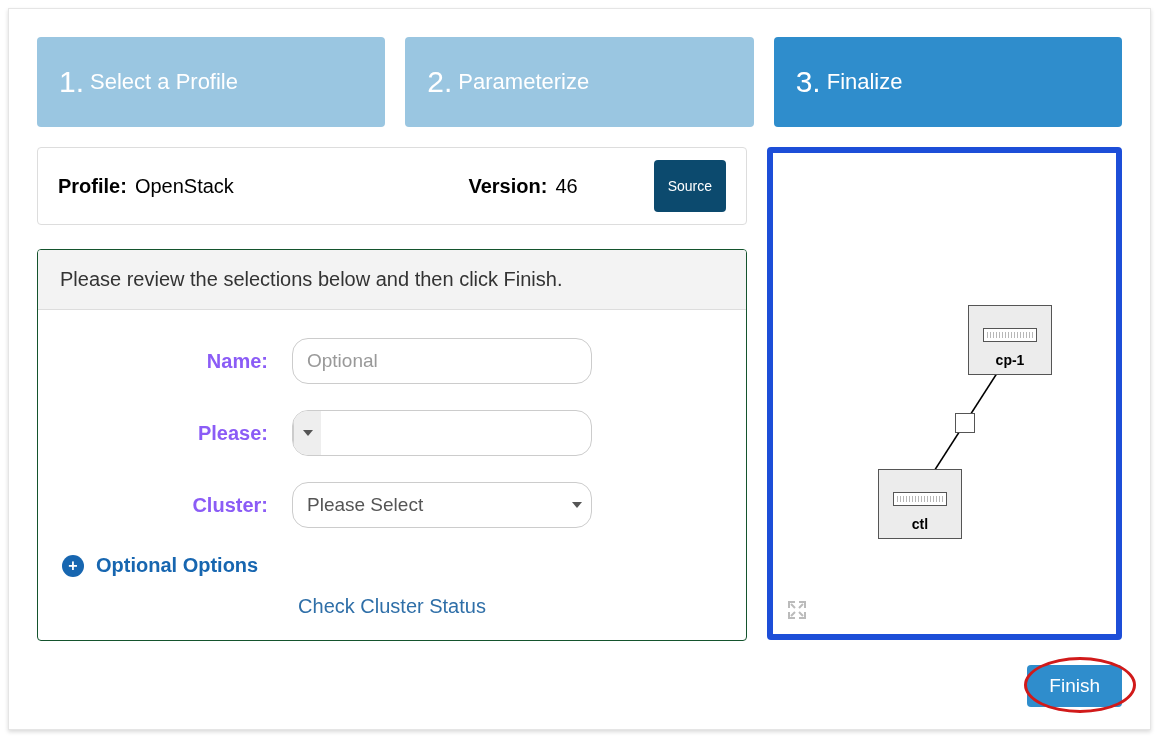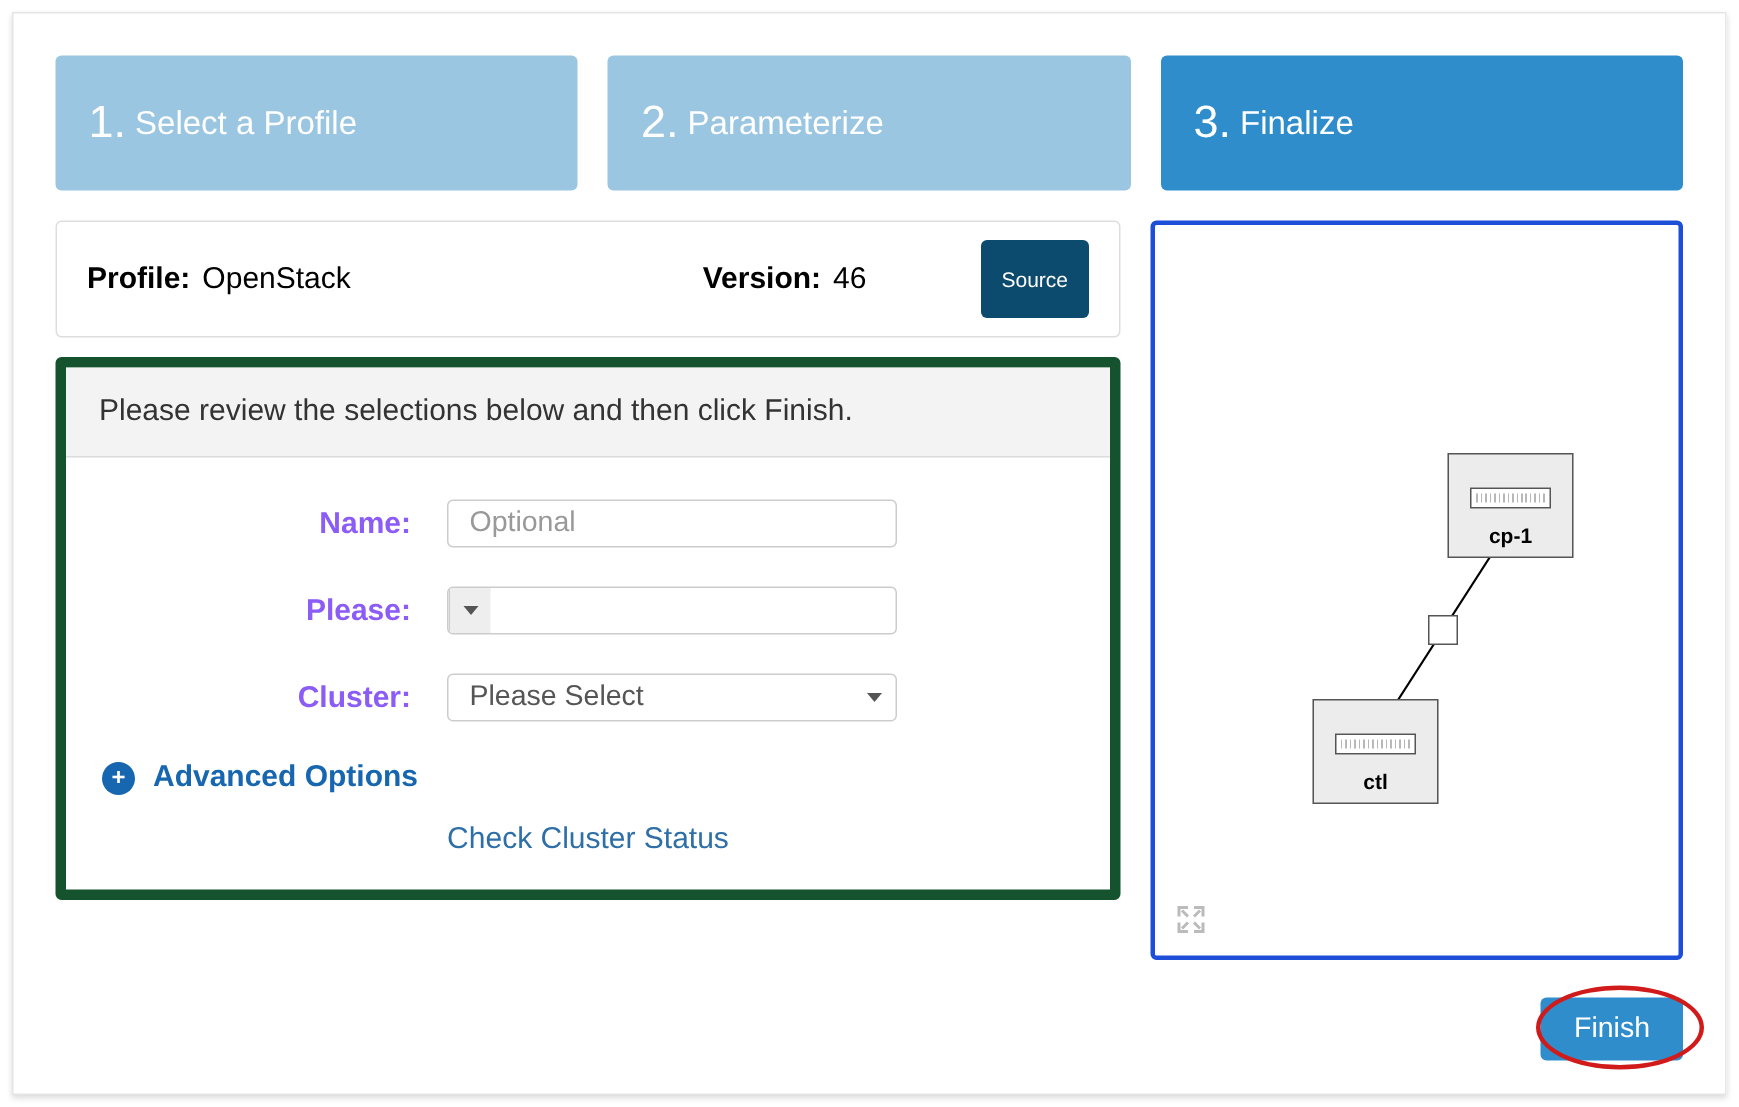--- a/index.html
+++ b/index.html
@@ -56,22 +56,22 @@
     background: #0c4a6e;
     color: #fff;
     border: none;
     border-radius: 4px;
     padding: 18px 14px;
     font-size: 14px;
     cursor: pointer;
   }
 
   .panel {
-    margin-top: 13px;
-    border: 7px solid #14532d;
+    margin-top: 24px;
+    border: 1px solid #14532d;
     border-radius: 4px;
     overflow: hidden;
   }
   .panel-head {
     background: #f3f3f3;
     padding: 18px 22px;
     font-size: 20px;
     color: #333;
     border-bottom: 1px solid #ddd;
   }
@@ -90,23 +90,23 @@
     padding-right: 24px;
     font-size: 20px;
     font-weight: 700;
     color: #8b5cf6;
   }
   .form-row .control {
     width: 300px;
   }
   input[type=text], .select-wrap {
     width: 100%;
-    height: 32px;
+    height: 46px;
     border: 1px solid #ccc;
-    border-radius: 4px;
+    border-radius: 16px;
     font-size: 19px;
     color: #555;
     background: #fff;
   }
   input[type=text] {
     padding: 0 14px;
   }
   input::placeholder { color: #999; }
 
   .select-wrap {
@@ -160,21 +160,21 @@
   .check-link {
     display: block;
     text-align: center;
     color: #2f6fa8;
     font-size: 20px;
     margin-top: 18px;
     text-decoration: none;
   }
 
   .topo-panel {
-    border: 3px solid #1d4ed8;
+    border: 6px solid #1d4ed8;
     border-radius: 4px;
     height: 493px;
     position: relative;
     background: #fff;
   }
   .topo-svg { position: absolute; inset: 0; width: 100%; height: 100%; }
 
   .node {
     position: absolute;
     width: 84px; height: 70px;
@@ -302,21 +302,21 @@
                 <span class="sel-text">Please Select</span>
                 <span class="sel-caret">
                     <span class="caret-down"></span>
                   </span>
               </div>
             </div>
           </div>
 
           <div class="adv-row">
             <span class="plus-circle">+</span>
-            <span class="adv-label">Advanced Options</span>
+            <span class="adv-label">Optional Options</span>
           </div>
 
           <a href="#" class="check-link">Check Cluster Status</a>
         </div>
       </div>
     </div>
 
     <div class="right-col">
       <div class="topo-panel">
         <svg class="topo-svg">

